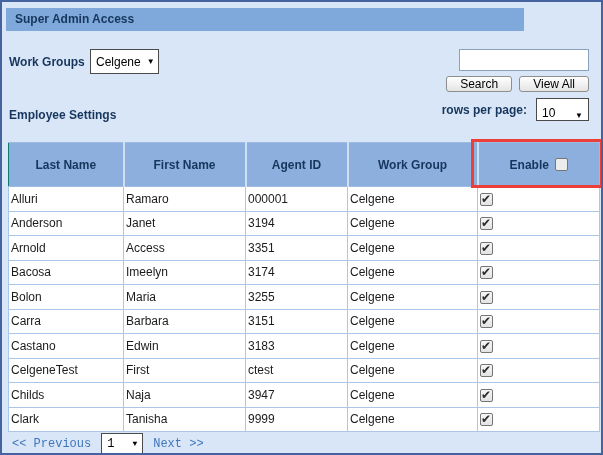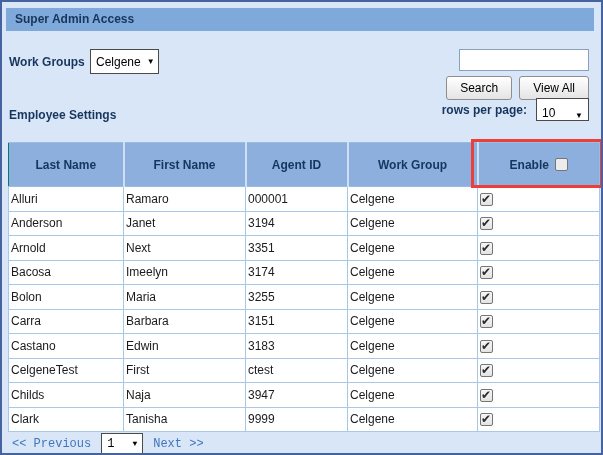--- a/index.html
+++ b/index.html
@@ -19,21 +19,21 @@
     width:603px;height:455px;
     box-sizing:border-box;
     background:var(--page-bg);
     border:2px solid var(--outer-border);
     font-family:"Liberation Sans",sans-serif;
     font-size:12px;
     color:var(--navy);
     overflow:hidden;
   }
   .titlebar{
-    position:absolute;left:4px;top:6px;width:588px;height:23px;
+    position:absolute;left:4px;top:6px;width:518px;height:23px;
     background:var(--title-bg);
     color:var(--navy);font-weight:bold;line-height:23px;
     padding-left:9px;box-sizing:border-box;
   }
   .lbl{color:var(--navy);}
   .bold{font-weight:bold;}
   .wg-label{position:absolute;left:7px;top:53px;font-weight:bold;}
   .select{
     display:inline-flex;align-items:center;justify-content:space-between;
     background:#fff;border:1px solid #4a4a4a;color:#000;
@@ -42,21 +42,21 @@
   .select .arrow{font-size:8px;color:#000;margin-left:6px;line-height:1;}
   .wg-select{position:absolute;left:88px;top:47px;width:69px;height:25px;}
   .search-label{position:absolute;right:147px;top:53px;}
   .search-input{
     position:absolute;right:12px;top:47px;width:130px;height:22px;
     box-sizing:border-box;border:1px solid #8ba0bc;background:#fff;
     font-family:"Liberation Sans",sans-serif;font-size:12px;padding:0 4px;
   }
   .btn-row{position:absolute;right:12px;top:74px;display:flex;gap:7px;}
   .btn{
-    height:24px;box-sizing:border-box;
+    height:16px;box-sizing:border-box;
     background:linear-gradient(#ffffff,#e4e4e4);
     border:1px solid #8e8e8e;border-radius:3px;
     font-family:"Liberation Sans",sans-serif;font-size:12px;color:#000;
     padding:0 13px;cursor:pointer;
   }
   .heading{position:absolute;left:7px;top:106px;font-weight:bold;}
   .rpp-row{position:absolute;right:12px;top:96px;display:flex;align-items:center;gap:9px;}
   .rpp-select{width:53px;height:23px;align-items:flex-end;}
   .grid{position:absolute;left:6px;top:140px;width:591px;border-collapse:collapse;table-layout:fixed;}
   .grid,.grid td{border:1px solid var(--row-border);}
@@ -147,21 +147,21 @@
         </tr>
         <tr>
           <td>Anderson</td>
           <td>Janet</td>
           <td>3194</td>
           <td>Celgene</td>
           <td><span class="checkbox checked"></span></td>
         </tr>
         <tr>
           <td>Arnold</td>
-          <td>Next</td>
+          <td>Access</td>
           <td>3351</td>
           <td>Celgene</td>
           <td><span class="checkbox checked"></span></td>
         </tr>
         <tr>
           <td>Bacosa</td>
           <td>Imeelyn</td>
           <td>3174</td>
           <td>Celgene</td>
           <td><span class="checkbox checked"></span></td>

